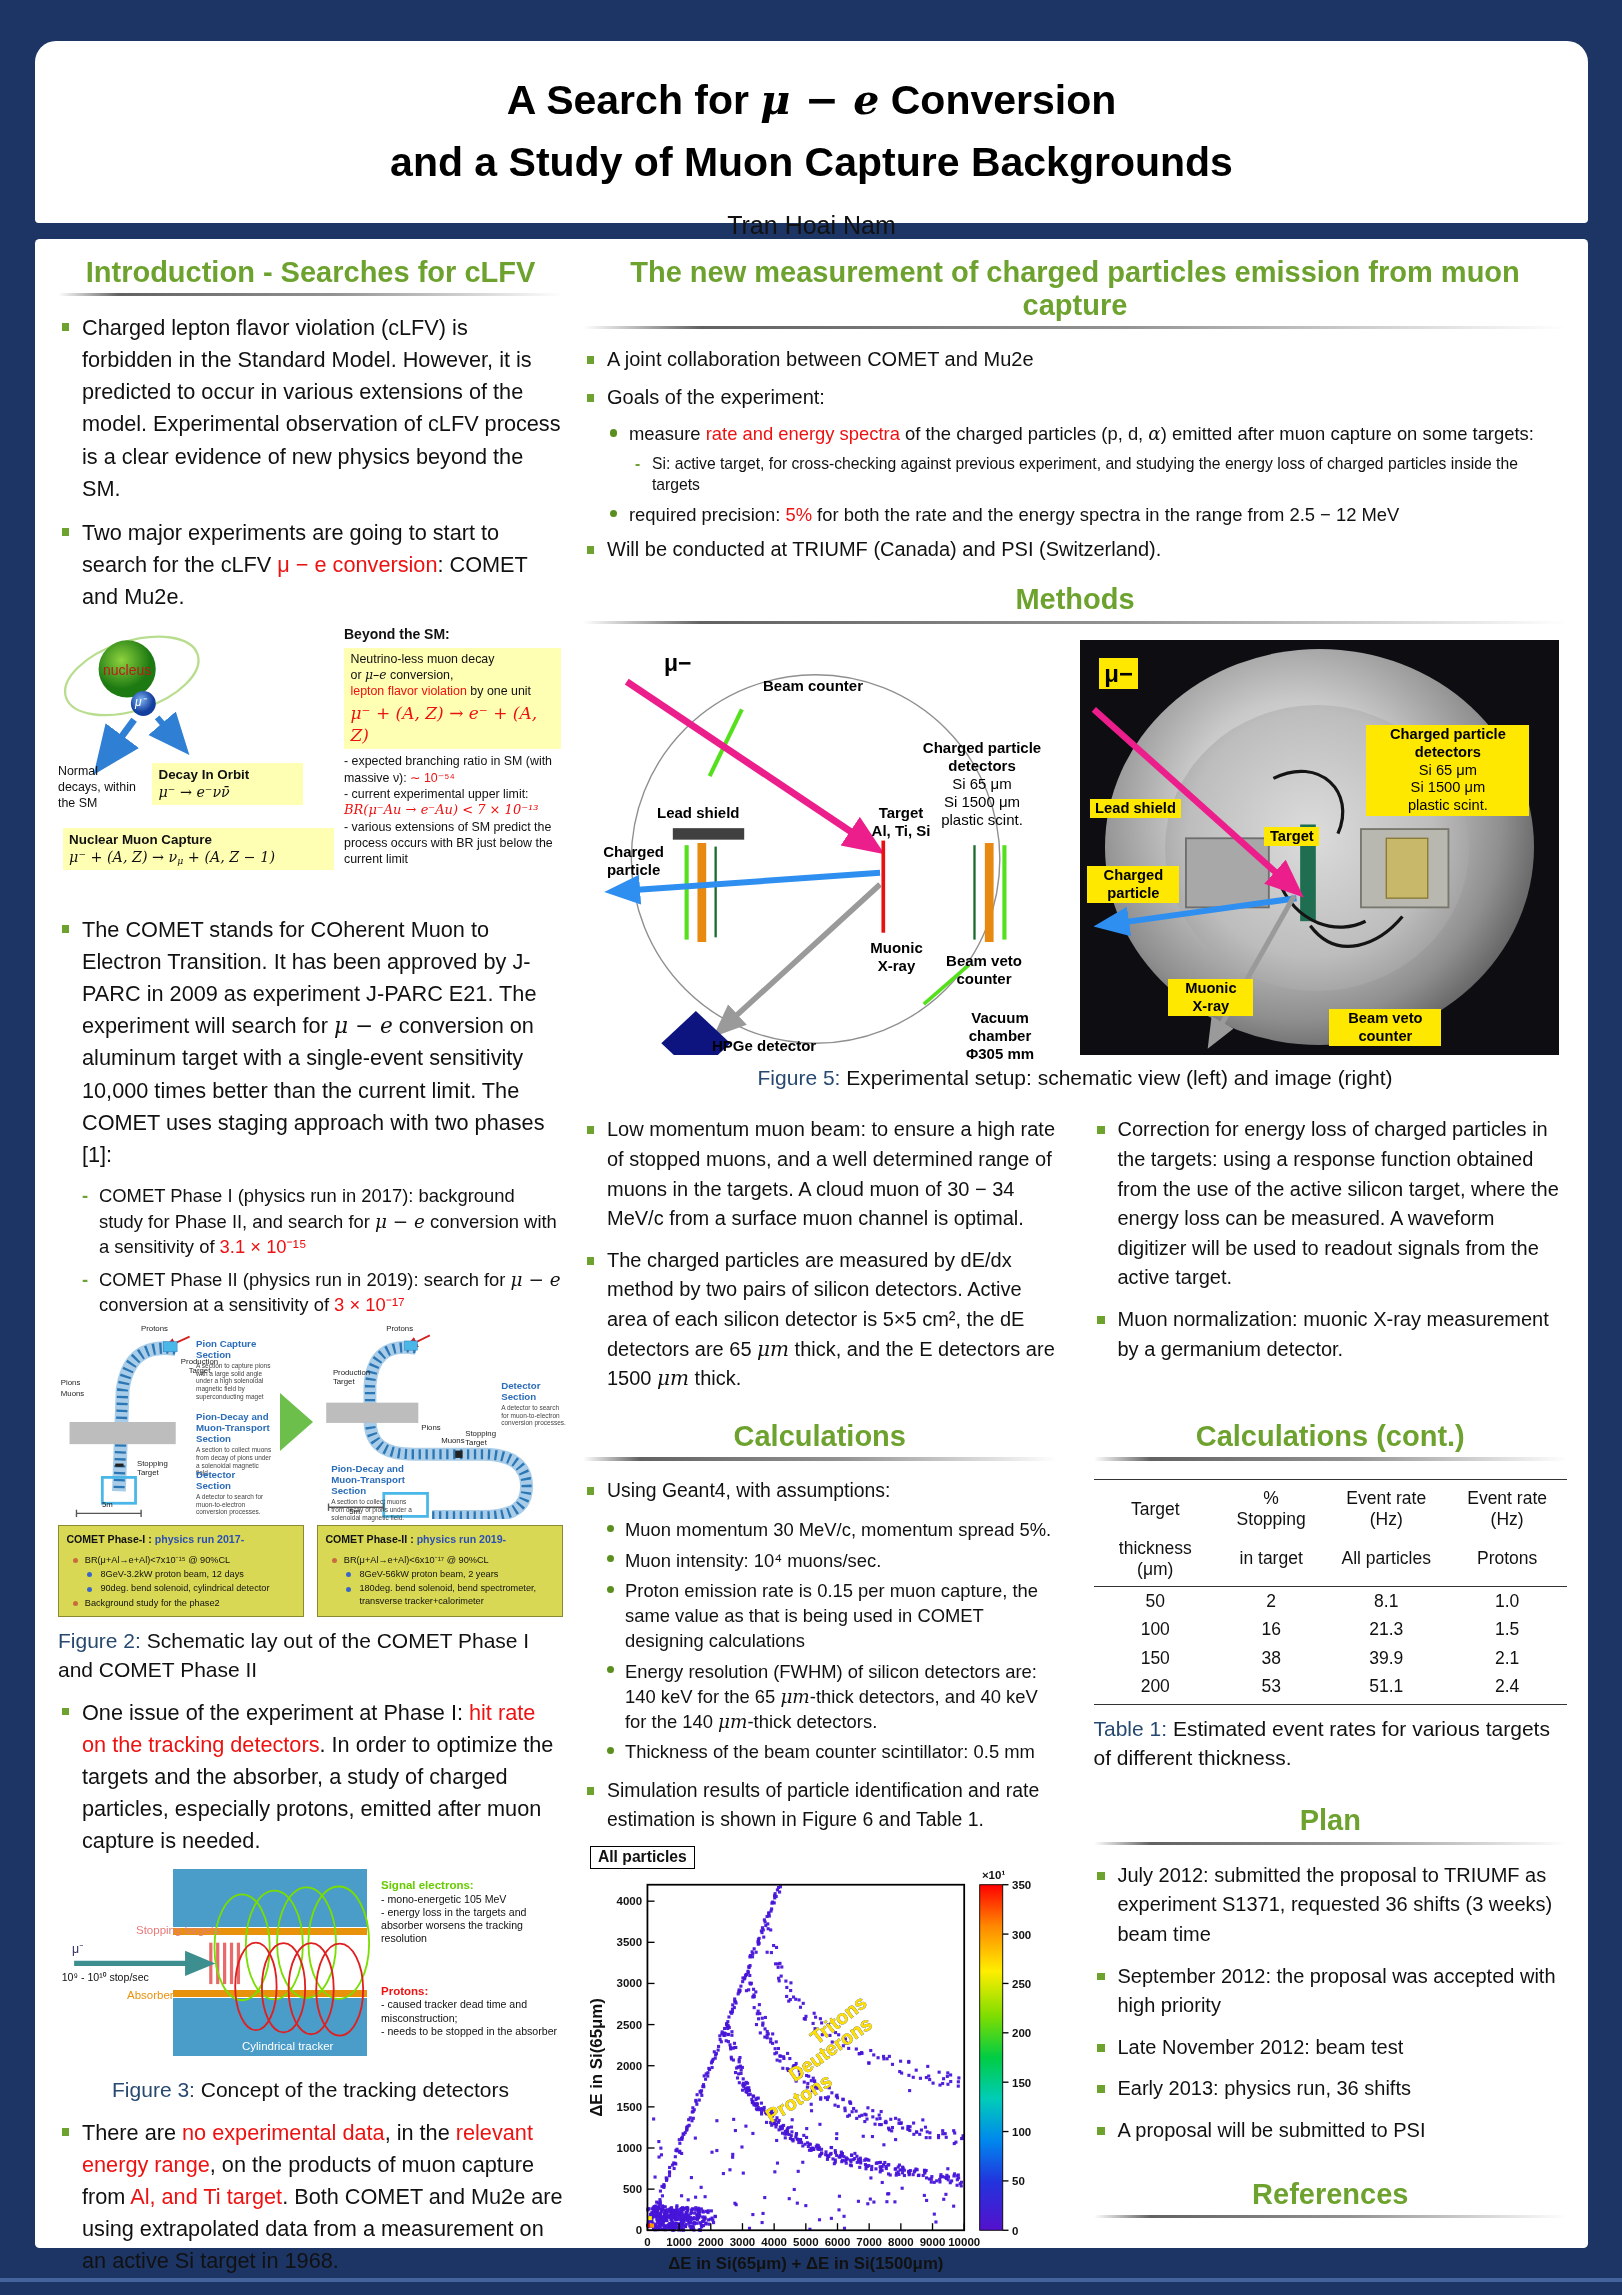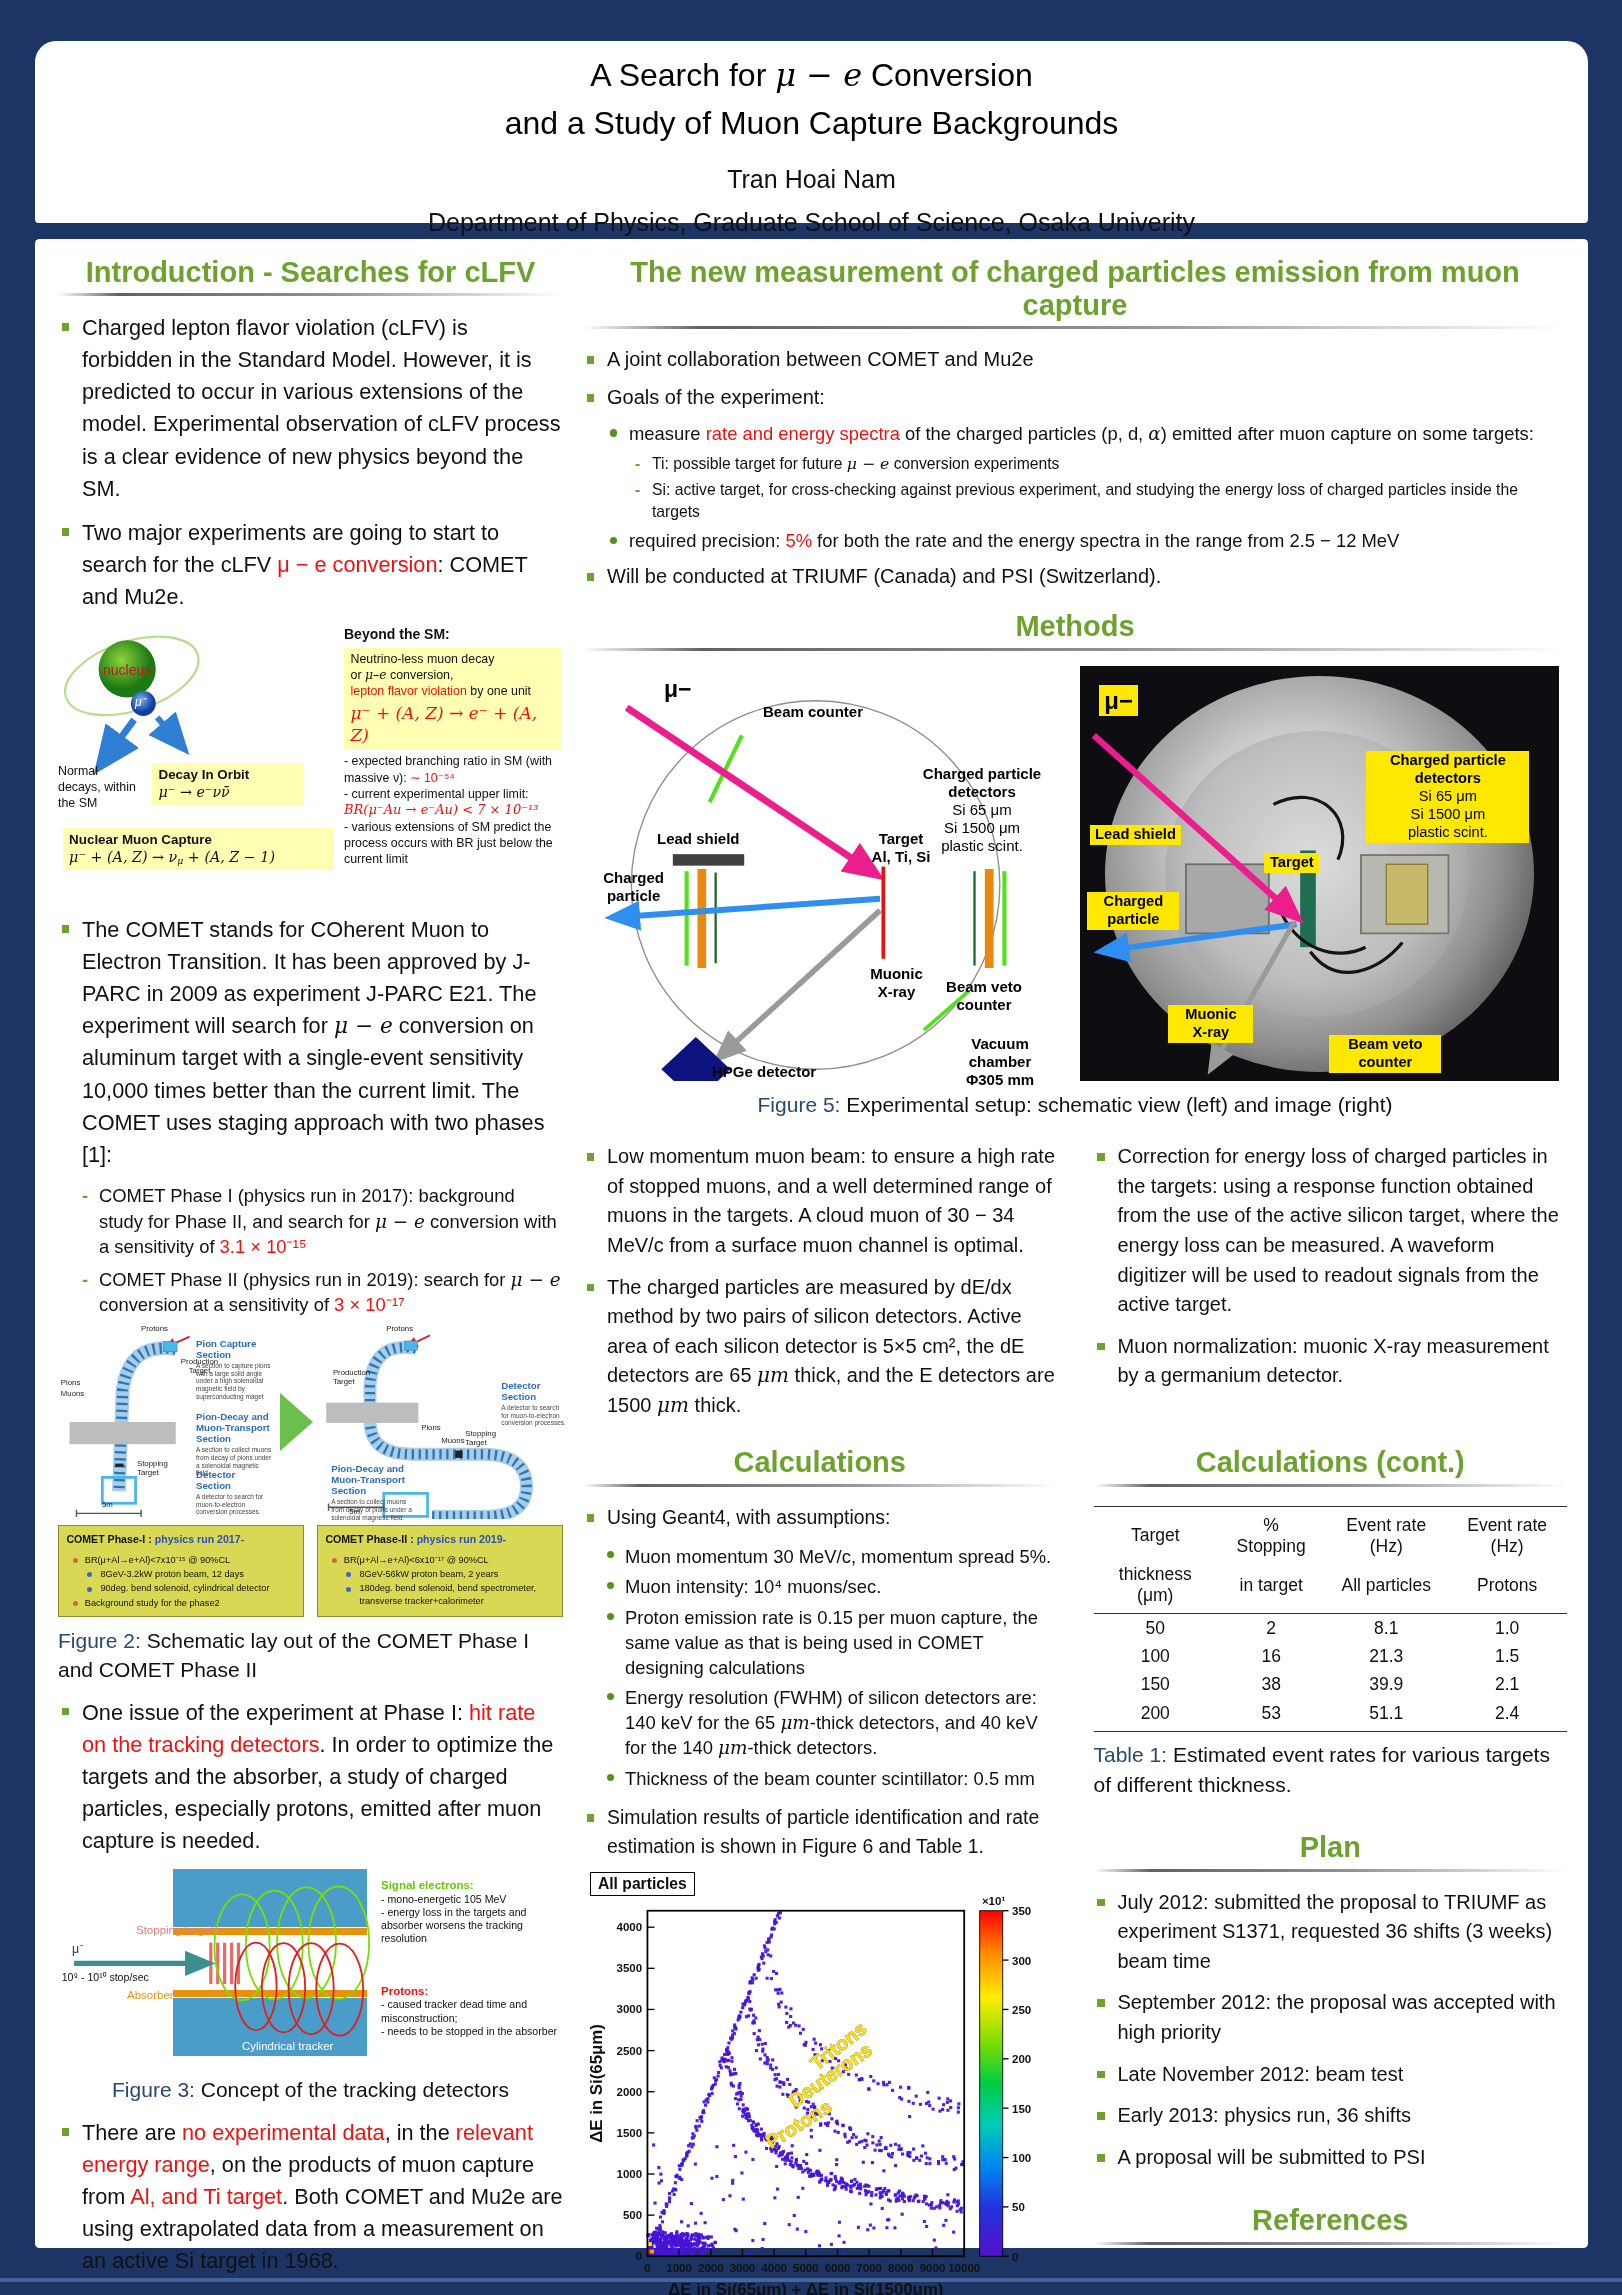--- a/index.html
+++ b/index.html
@@ -1,21 +1,21 @@
 <!DOCTYPE html>
 <html style="font-size:7.4px"><head>
 <meta charset="utf-8">
 <style>
   html,body{margin:0;padding:0;background:#1c3565;}
   .poster{position:relative;width:1623px;height:2295px;background:#1c3565;font-family:"Liberation Sans",sans-serif;color:#111;overflow:hidden;}
   .card{position:absolute;background:#ffffff;}
   .header-card{left:35px;right:35px;top:41px;height:182px;border-radius:21px 21px 3.7px 3.7px;text-align:center;}
   .body-card{left:35px;right:35px;top:239px;height:2009px;border-radius:4.6px;}
   .footer-line{position:absolute;left:0;right:0;bottom:13px;height:4.1px;background:#46639b;}
-  .title{font-size:32px;font-weight:normal;line-height:1.5;margin-top:10px;color:#000;}
+  .title{font-size:41px;font-weight:bold;line-height:1.5;margin-top:29px;color:#000;}
   .author{font-size:25px;margin-top:17.5px;}
   .affil{font-size:25px;margin-top:14px;}
   .seg-red{color:#ee1111;}
   .seg-blue{color:#2b50b4;}
   .seg-cap{color:#274970;}
   .seg-it{font-style:italic;font-family:"DejaVu Serif",serif;}
   .seg-sub{font-size:0.65em;vertical-align:-0.25em;}
   .sech{text-align:center;color:#6da22f;font-weight:bold;font-size:29px;margin:0 0 4.6px 0;}
   .hr{height:3.2px;margin:2.8px 0 15.7px 0;border-radius:1.8px;background:linear-gradient(to right,rgba(90,90,90,0) 0%,rgba(70,70,70,.85) 12%,rgba(120,120,120,.8) 55%,rgba(170,170,170,0) 100%);}
   .col-left{position:absolute;left:23px;top:16.6px;width:505px;}
@@ -296,21 +296,20 @@
     </div>
 
     <div class="col-right">
 
       <div class="sech">The new measurement of charged particles emission from muon capture</div>
       <div class="hr"></div>
 
       <div class="li" style="font-size:20px;margin:8.3px 0;"><span>A joint collaboration between COMET and Mu2e</span></div>
       <div class="li" style="font-size:20px;margin:8.3px 0;"><span>Goals of the experiment:</span></div>
       <div class="li2"><span>measure </span><span class="seg-red">rate and energy spectra</span><span> of the charged particles (p, d, </span><span class="seg-it">α</span><span>) emitted after muon capture on some targets:</span></div>
-      <div class="li3"><span>Ti: possible target for future </span><span class="seg-it">μ − e</span><span> conversion experiments</span></div>
       <div class="li3"><span>Si: active target, for cross-checking against previous experiment, and studying the energy loss of charged particles inside the targets</span></div>
       <div class="li2"><span>required precision: </span><span class="seg-red">5%</span><span> for both the rate and the energy spectra in the range from 2.5 − 12 MeV</span></div>
       <div class="li" style="font-size:20px;margin:8.3px 0;"><span>Will be conducted at TRIUMF (Canada) and PSI (Switzerland).</span></div>
 
       <div class="sech" style="margin-top:18.4px;">Methods</div>
       <div class="hr"></div>
 
       <div class="f5row">
 
         <div class="f5pane">

